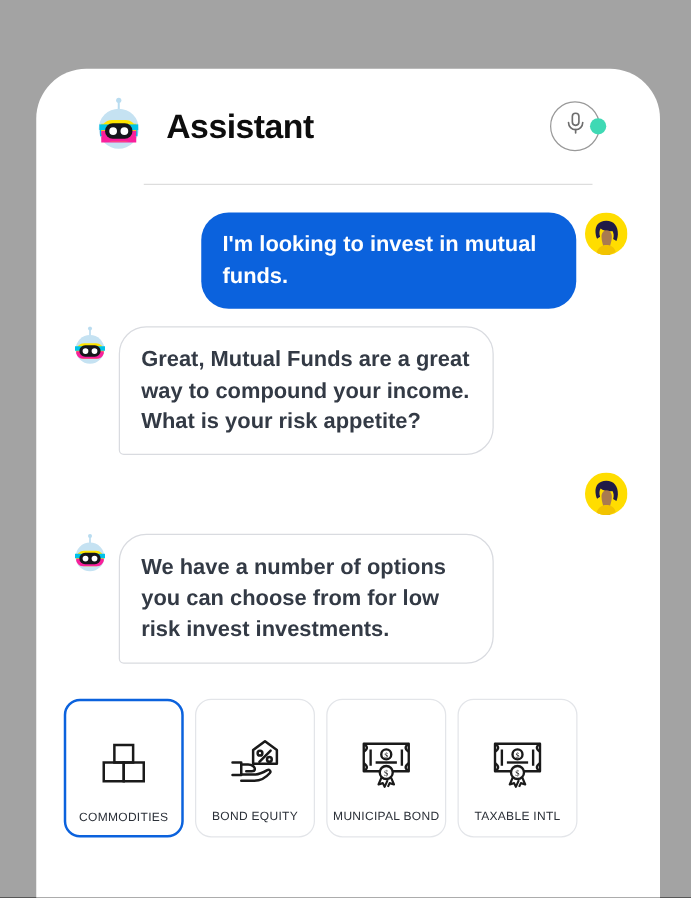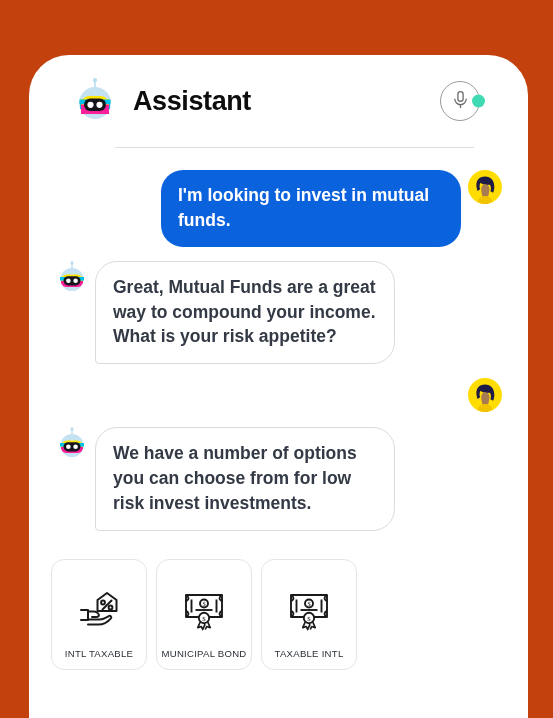--- a/index.html
+++ b/index.html
@@ -5,21 +5,21 @@
   * { box-sizing: border-box; margin: 0; padding: 0; }
   html, body {
     width: 553px; height: 718px;
     background: #000000;
     font-family: "Liberation Sans", sans-serif;
     overflow: hidden;
   }
   #stage {
     position: relative;
     width: 553px; height: 718px;
-    background: #c2410c;
+    background: #a3a3a3;
   }
 
   
   #chat-card {
     position: absolute;
     left: 29px; top: 55px;
     width: 499px; height: 700px;
     background: #ffffff;
     border-radius: 40px 40px 0 0;
     overflow: hidden;
@@ -228,34 +228,44 @@
             <circle cx="13.4" cy="19.8" r="2.3" fill="#ffffff"></circle>
             <circle cx="20.6" cy="19.8" r="2.3" fill="#ffffff"></circle>
           </svg>
         </span>
         <div class="bubble bot">We have a number of options you can choose from for low risk invest investments.</div>
       </div>
     </div>
 
     <div class="options">
 
+      <div class="option-card selected">
+        <span class="option-icon">
+          <svg viewBox="0 0 44 44" width="44" height="44" fill="none" stroke="#1a1a1a" stroke-width="2">
+            <rect x="14.5" y="7" width="15" height="14"></rect>
+            <rect x="6" y="21" width="16" height="15"></rect>
+            <rect x="22" y="21" width="16" height="15"></rect>
+          </svg>
+        </span>
+        <span class="option-label">COMMODITIES</span>
+      </div>
 
       <div class="option-card">
         <span class="option-icon">
           <svg viewBox="0 0 44 44" width="44" height="44" fill="none" stroke="#1a1a1a" stroke-width="2" stroke-linejoin="round" stroke-linecap="round">
             <path d="M30 5 L39.5 12 v11 h-19 v-11 z"></path>
             <circle cx="26" cy="14.5" r="1.9"></circle>
             <circle cx="33.5" cy="19.5" r="1.9"></circle>
             <line x1="34.5" y1="12.5" x2="25.5" y2="21.5"></line>
             <path d="M4 22 h7 v10 H4"></path>
             <path d="M11 23.5 h5.5 c3 0 5.4 2 5.4 3.6 0 1.2-1.1 1.9-2.6 1.9h-4.3"></path>
             <path d="M11 31.5 h11.5 c3.2 0 7.2-2.2 9.3-3.4 1.6-.9 3.3.9 2.1 2.3-2.4 2.8-7.2 6.2-12.4 6.2H11"></path>
           </svg>
         </span>
-        <span class="option-label">INTL TAXABLE</span>
+        <span class="option-label">BOND EQUITY</span>
       </div>
 
       <div class="option-card">
         <span class="option-icon">
           <svg viewBox="0 0 44 44" width="44" height="44" fill="none" stroke="#1a1a1a" stroke-width="1.9" stroke-linejoin="round">
             <path d="M4 7 h36 v22 H4 z"></path>
             <path d="M4 7 q5 3.2 0 6.4 M4 29 q5-3.2 0-6.4 M40 7 q-5 3.2 0 6.4 M40 29 q-5-3.2 0-6.4"></path>
             <path d="M9.5 11.5 v13 M34.5 11.5 v13"></path>
             <circle cx="22" cy="15.5" r="4"></circle>
             <text x="22" y="18" font-size="6.4" fill="#1a1a1a" stroke="none" text-anchor="middle" font-family="Liberation Serif, serif">$</text>

